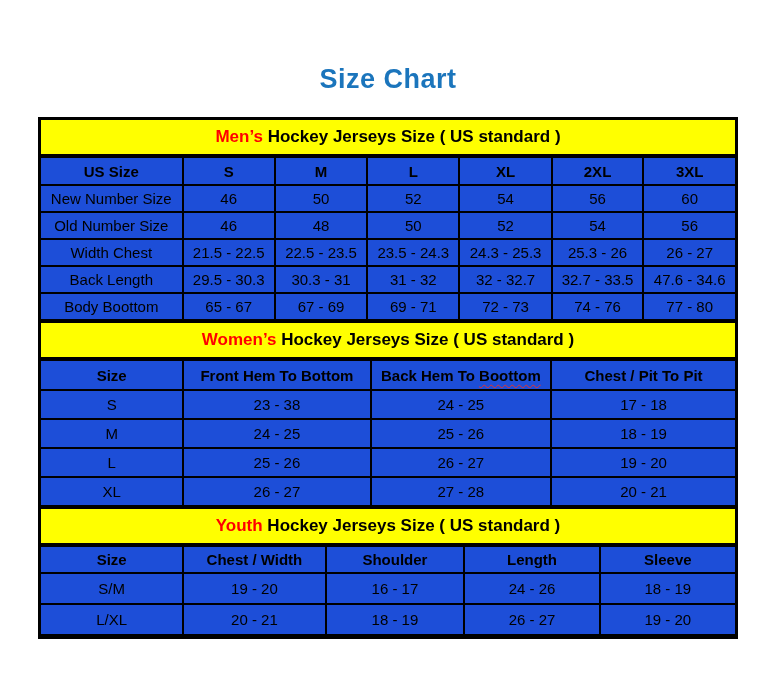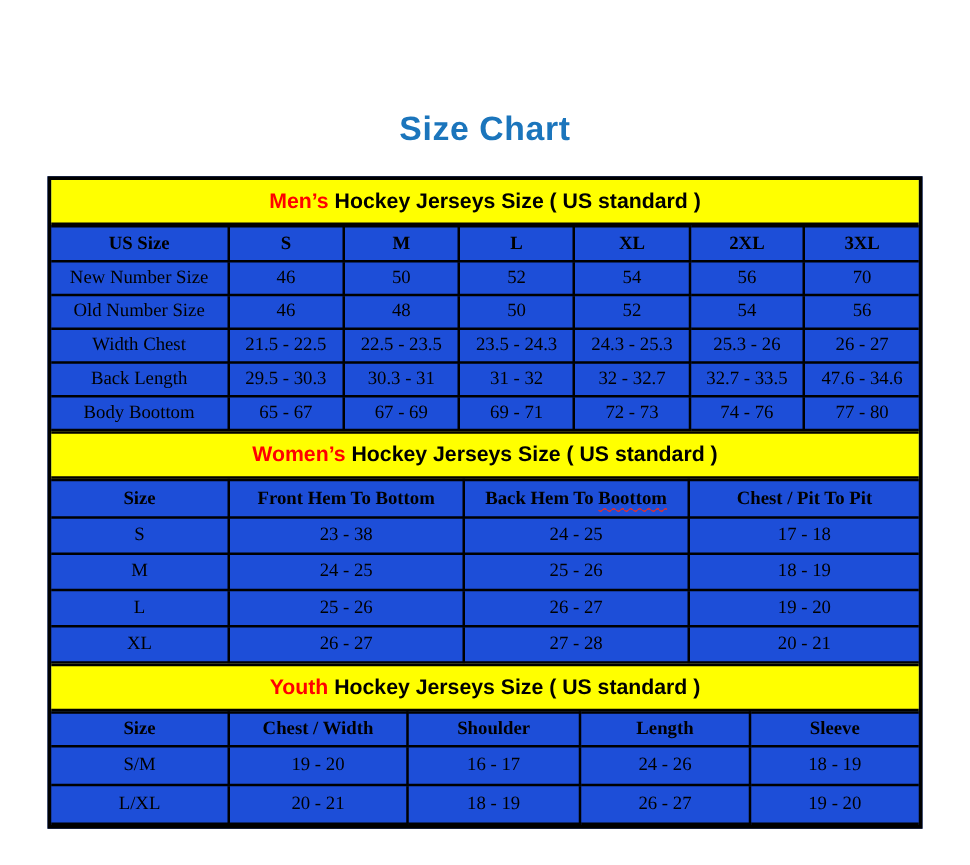--- a/index.html
+++ b/index.html
@@ -7,21 +7,21 @@
     padding: 0;
     background: #ffffff;
     font-family: "Liberation Sans", "DejaVu Sans", sans-serif;
     color: #000000;
   }
   .page {
     width: 776px;
     height: 692px;
     background: #ffffff;
     box-sizing: border-box;
-    padding-top: 88px;
+    padding-top: 64px;
   }
   .title {
     margin: 0 0 22px 0;
     text-align: center;
     color: #1b75bc;
     font-size: 27px;
     font-weight: bold;
     letter-spacing: 0.5px;
   }
   .chart {
@@ -40,21 +40,20 @@
     font-size: 17px;
     line-height: 34px;
     height: 34px;
   }
   .band .accent { color: #ff0000; }
   .band:first-child { border-top: none; }
   table.tbl {
     width: 100%;
     border-collapse: collapse;
     table-layout: fixed;
-    font-family: Liberation Serif, serif;
   }
   table.tbl th, table.tbl td {
     border: 2px solid #000;
     text-align: center;
     vertical-align: middle;
     padding: 0 2px;
     font-size: 15px;
     overflow: hidden;
     white-space: nowrap;
   }
@@ -111,21 +110,21 @@
         </tr>
       </thead>
       <tbody>
         <tr>
           <td>New Number Size</td>
           <td>46</td>
           <td>50</td>
           <td>52</td>
           <td>54</td>
           <td>56</td>
-          <td>70</td>
+          <td>60</td>
         </tr>
         <tr>
           <td>Old Number Size</td>
           <td>46</td>
           <td>48</td>
           <td>50</td>
           <td>52</td>
           <td>54</td>
           <td>56</td>
         </tr>

